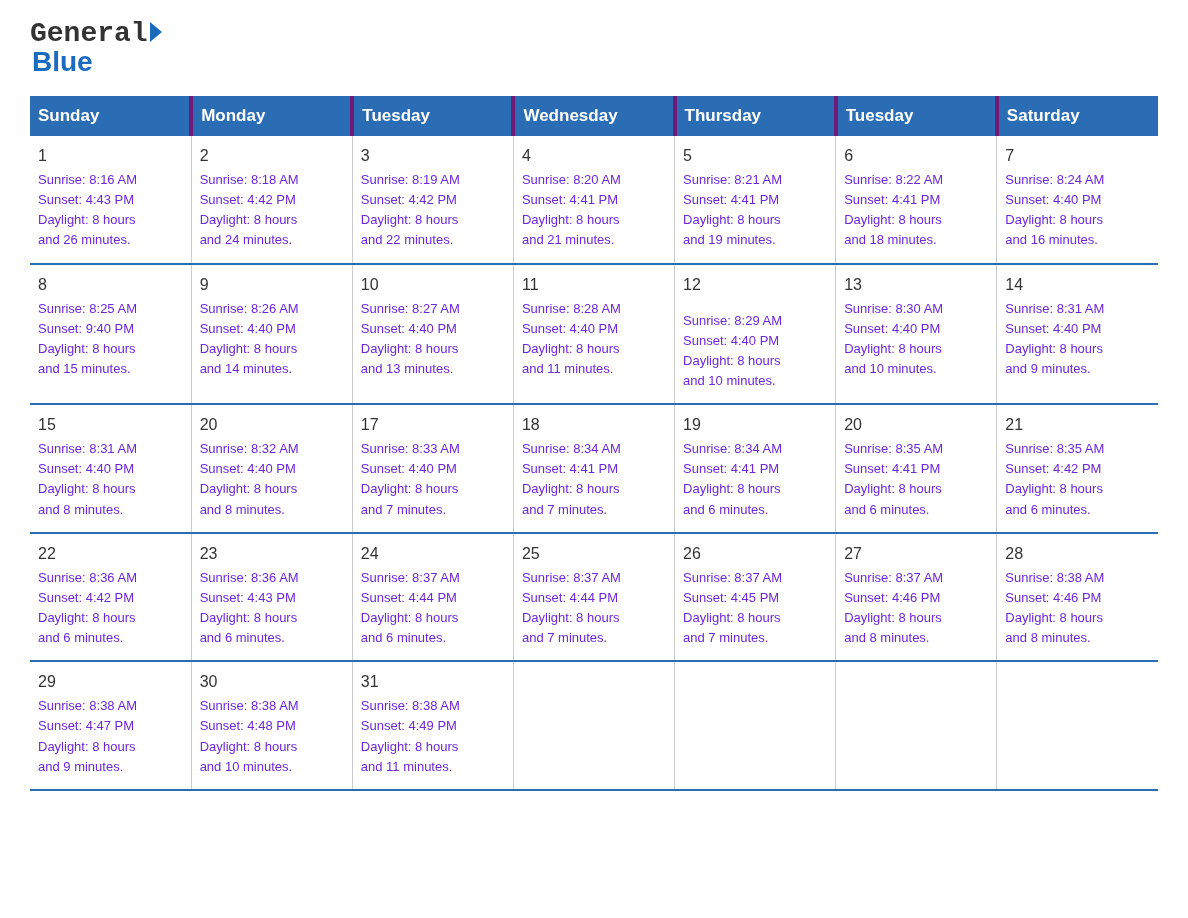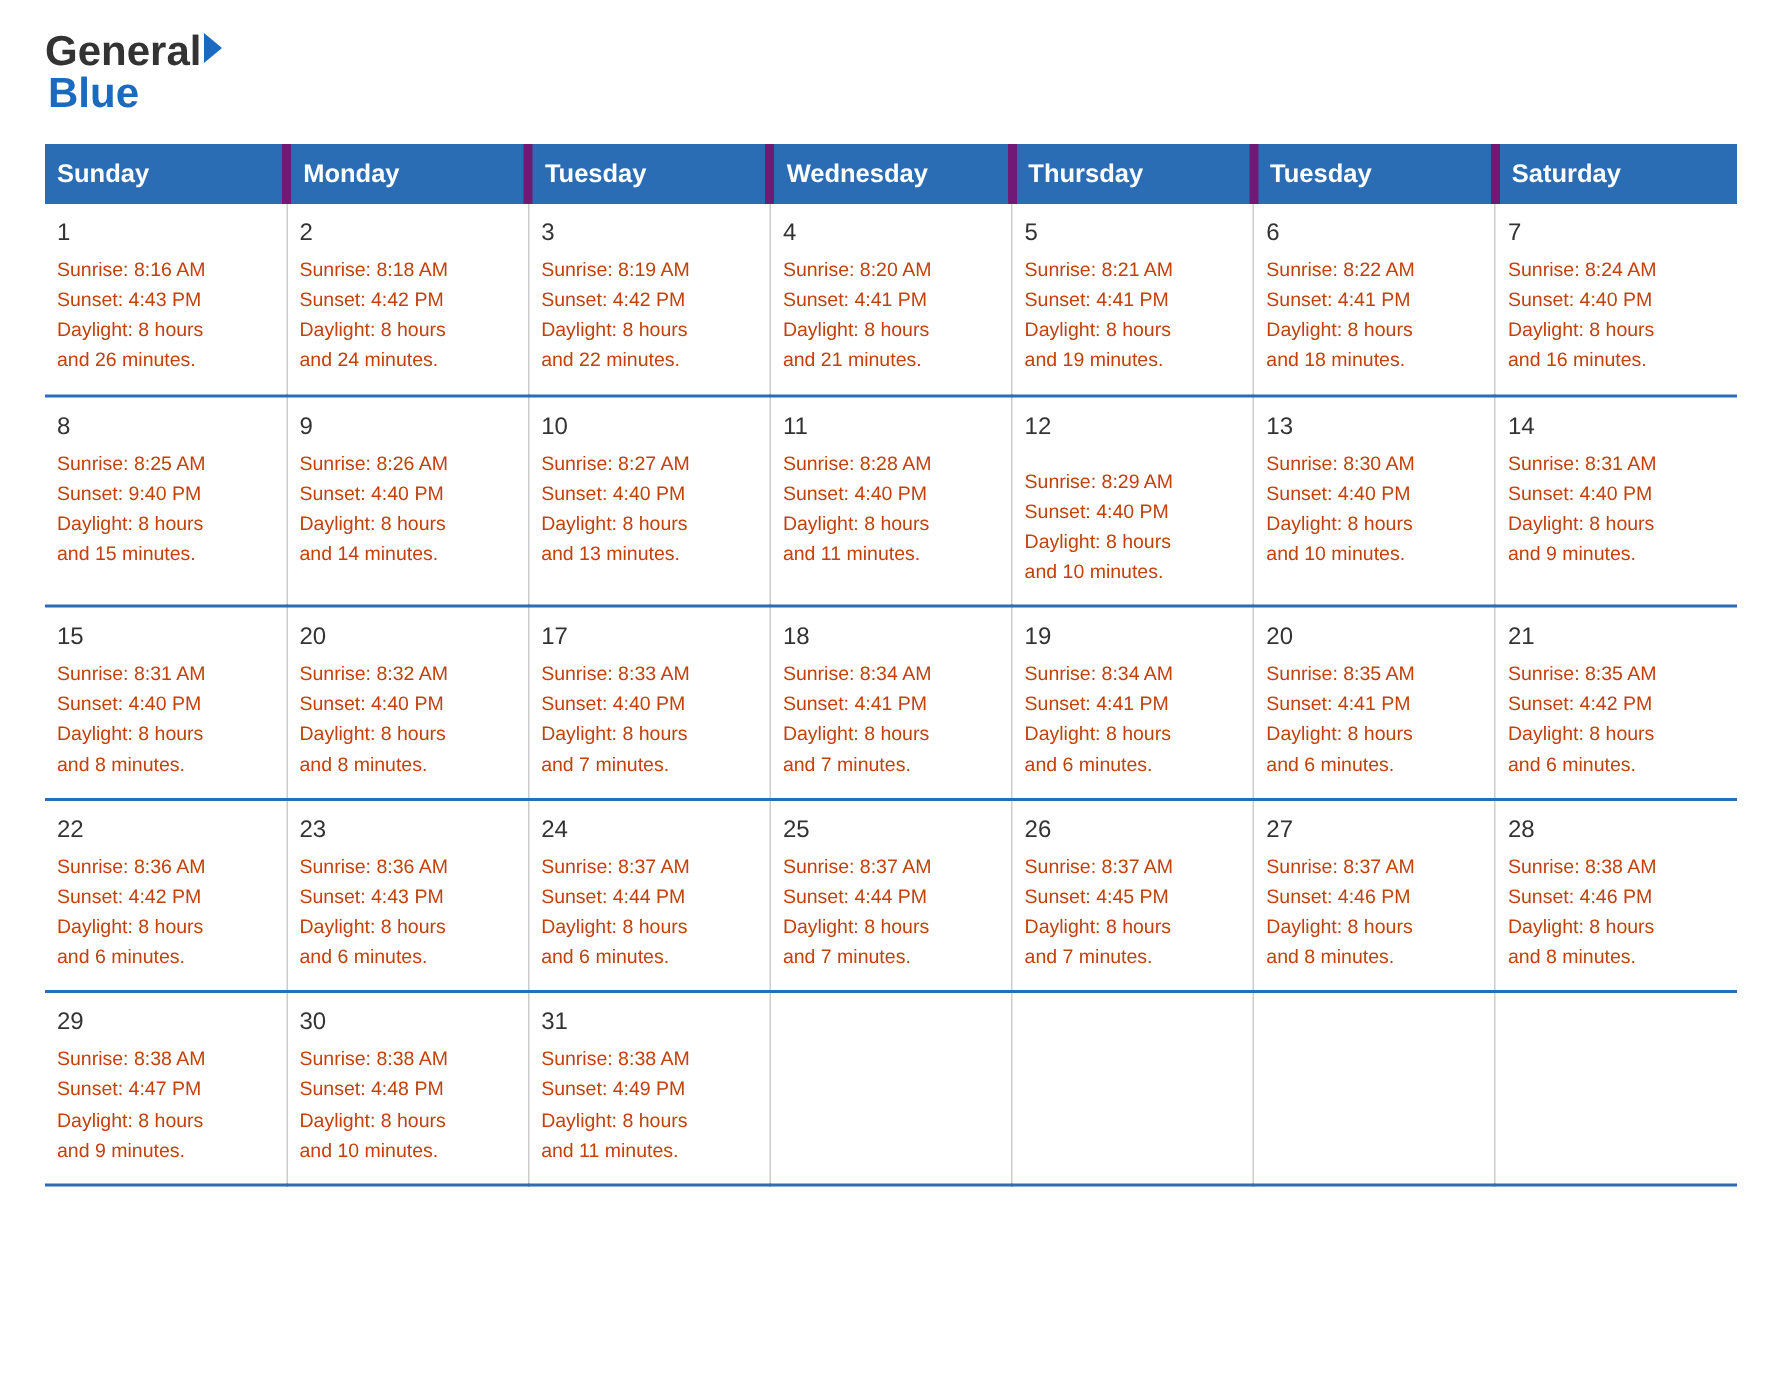--- a/index.html
+++ b/index.html
@@ -17,20 +17,21 @@
       margin-bottom: 20px;
     }
     .logo {
       display: flex;
       flex-direction: column;
       line-height: 1;
     }
     .logo-text {
       display: flex;
       align-items: center;
+      font-family: Liberation Mono, monospace;
     }
     .logo-general {
       font-size: 28px;
       font-weight: bold;
       color: #333;
     }
     .logo-blue {
       font-size: 28px;
       font-weight: bold;
       color: #1a6bbf;
@@ -63,21 +64,21 @@
       border-collapse: collapse;
       table-layout: fixed;
     }
     thead th {
       background-color: #2a6db5;
       color: white;
       padding: 10px 8px;
       font-size: 17px;
       font-weight: bold;
       text-align: left;
-      border-right: 6px solid #701a75;
+      border-right: 4px solid #701a75;
     }
     thead th:last-child {
       border-right: none;
     }
     tbody tr {
       border-bottom: 2px solid #2a6db5;
     }
     tbody td {
       padding: 8px 8px 12px 8px;
       vertical-align: top;
@@ -92,21 +93,21 @@
     }
     .day-number {
       font-size: 16px;
       font-weight: normal;
       color: #333;
       display: block;
       margin-bottom: 2px;
     }
     .day-info {
       font-size: 13px;
-      color: #c2410c;
+      color: #6d28d9;
       line-height: 1.55;
     }
     tbody tr:last-child {
       border-bottom: 2px solid #2a6db5;
     }
   </style>
 </head>
 <body>
 
 <div class="header">

